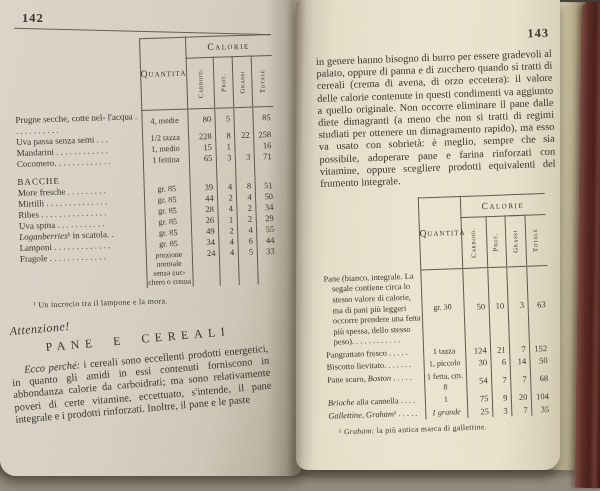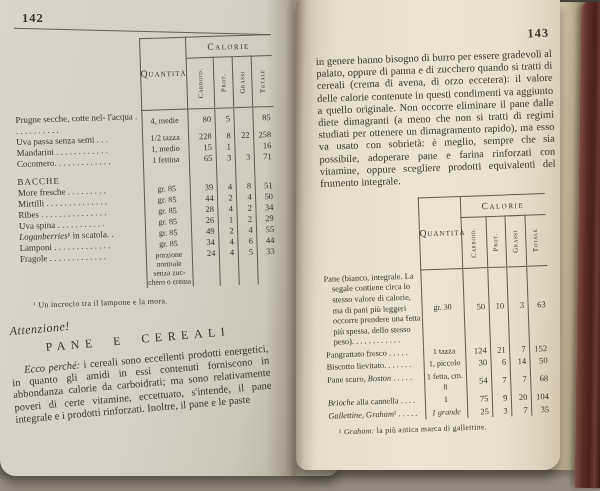--- a/index.html
+++ b/index.html
@@ -6,21 +6,21 @@
   .photo{position:relative;width:600px;height:491px;overflow:hidden;
          background:linear-gradient(180deg,#7d766a 0%,#8b8376 60%,#948c7e 100%);
          font-family:"Liberation Serif","DejaVu Serif",serif;color:#3a362c;}
   .desk-shadow{position:absolute;left:0;top:462px;width:600px;height:18px;
          background:linear-gradient(180deg,rgba(50,43,33,0.55),rgba(50,43,33,0));z-index:0;}
   .corner-dark{position:absolute;right:0;top:0;width:48px;height:14px;background:#45423b;z-index:1;}
 
   
   .left-page{position:absolute;left:0;top:0;width:302px;height:476px;z-index:2;
          background:linear-gradient(103deg,#dad5c8 0%,#d5d0c2 50%,#cdc7b7 75%,#b5ae9b 94%,#9e9783 100%);
-         border-radius:0 0 10px 16px;box-shadow:0 8px 10px rgba(35,30,20,0.45);padding-left:36px;}
+         border-radius:0 0 10px 16px;box-shadow:0 8px 10px rgba(35,30,20,0.45);}
   .right-page{position:absolute;left:296px;top:0;width:264px;height:470px;z-index:2;
          background:linear-gradient(92deg,#ab9f8a 0%,#d2cab6 4%,#e4ddc8 14%,#ebe4d0 45%,#e8e1cc 78%,#dcd3bd 93%,#cec5ab 100%);
          border-radius:4px 0 16px 12px;box-shadow:0 8px 10px rgba(35,30,20,0.45);}
   .gutter{position:absolute;left:266px;top:0;width:48px;height:476px;z-index:3;pointer-events:none;
          background:linear-gradient(90deg,rgba(70,58,40,0) 0%,rgba(70,58,40,0.22) 42%,rgba(60,50,35,0.40) 58%,rgba(70,58,40,0.12) 78%,rgba(70,58,40,0) 100%);}
   .page-stack{position:absolute;right:16px;top:2px;width:34px;height:468px;z-index:1;
          background:linear-gradient(90deg,#d9d1ba 0%,#c2b897 45%,#a2977a 80%,#8d8266 100%);
          transform:rotate(1deg);border-radius:8px 4px 4px 4px;}
   .cover{position:absolute;right:-4px;top:2px;width:26px;height:486px;z-index:4;
          background:linear-gradient(90deg,#7e4d43 0%,#5a2b24 30%,#4a211b 55%,#6b3a32 75%,#38160f 100%);

